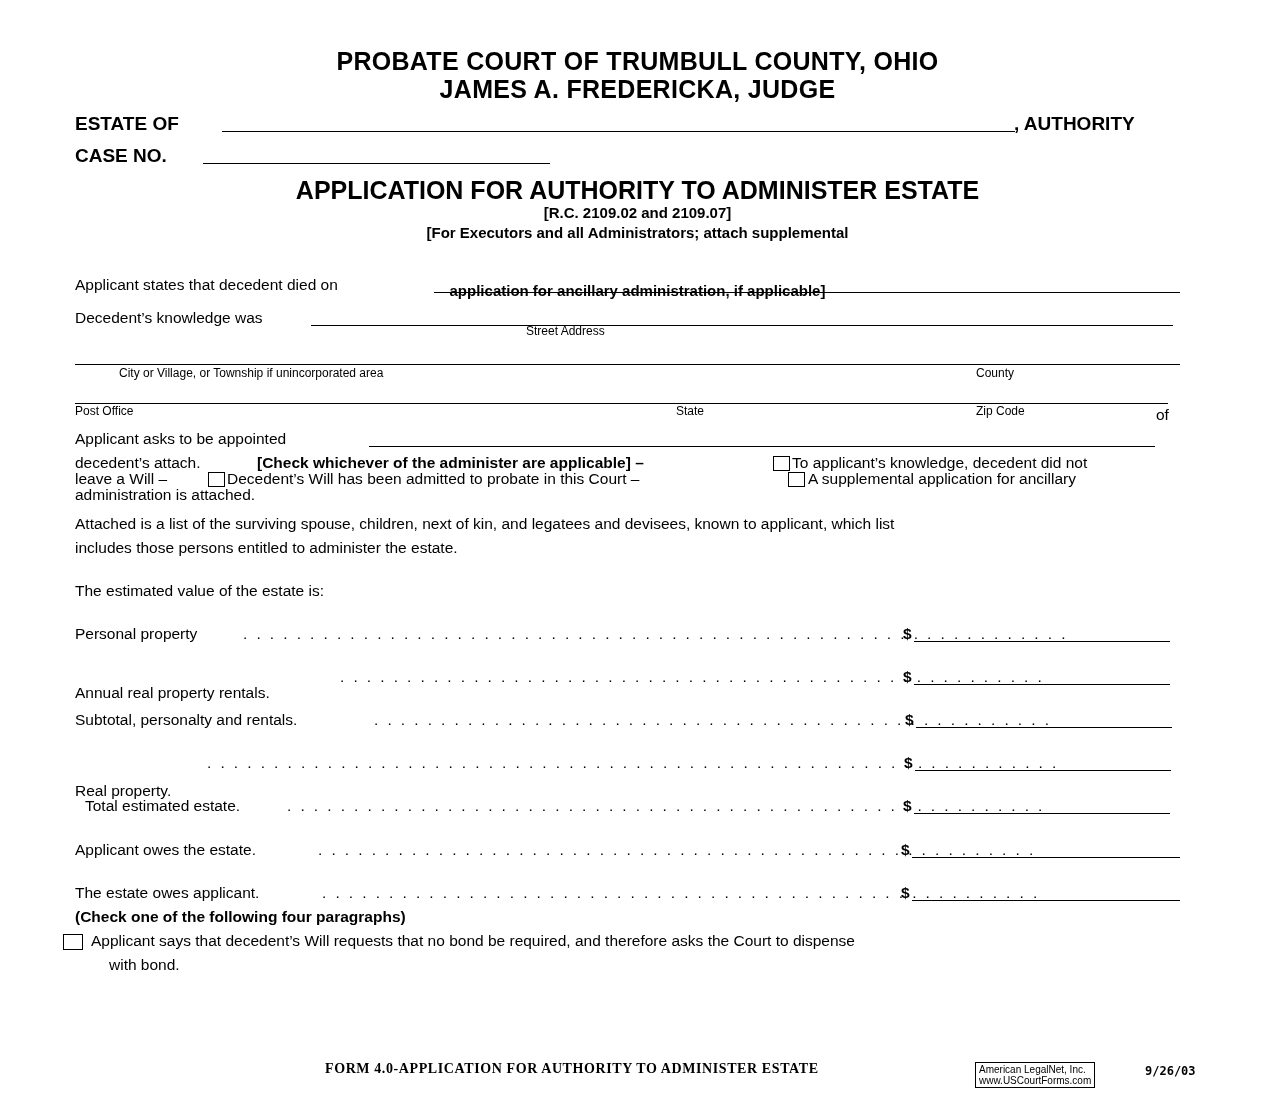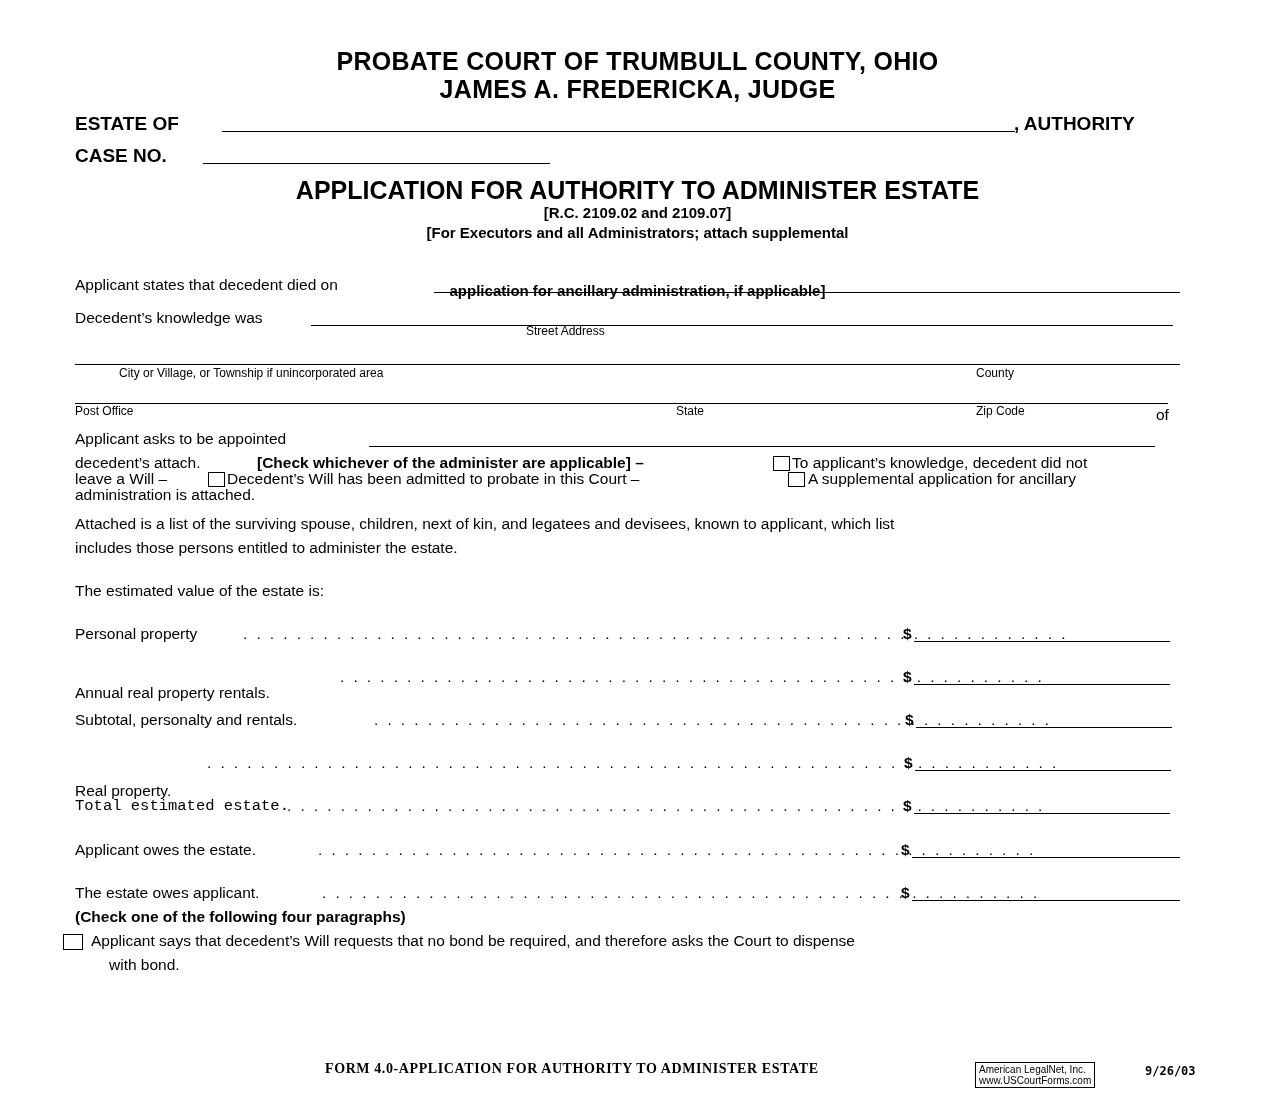--- a/index.html
+++ b/index.html
@@ -106,21 +106,21 @@
   <input class="field" style="left: 920px; width: 250px; top: 710px; height: 17px;">
 </div>
 <div>
   <div class="abs txt" style="left:75px; top:754px;margin-top:28px;">Real property.</div>
   <div class="abs dots" style="left:207px; top:754px;">. . . . . . . . . . . . . . . . . . . . . . . . . . . . . . . . . . . . . . . . . . . . . . . . . . . . . . . . . . . . . . . .</div>
   <div class="abs txt" style="left:904px; top:754px; font-weight:bold;">$</div>
   <div class="line" style="left:915px; width:256px; top:770px;"></div>
   <input class="field" style="left: 919px; width: 250px; top: 753px; height: 17px;">
 </div>
 <div>
-  <div class="abs txt" style="left:75px; top:797px;font-family:Liberation Mono, monospace;">Total estimated estate.</div>
+  <div class="abs txt" style="left:85px; top:797px;">Total estimated estate.</div>
   <div class="abs dots" style="left:287px; top:797px;">. . . . . . . . . . . . . . . . . . . . . . . . . . . . . . . . . . . . . . . . . . . . . . . . . . . . . . . . .</div>
   <div class="abs txt" style="left:903px; top:797px; font-weight:bold;">$</div>
   <div class="line" style="left:914px; width:256px; top:813px;"></div>
   <input class="field" style="left: 918px; width: 250px; top: 796px; height: 17px;">
 </div>
 <div>
   <div class="abs txt" style="left:75px; top:841px;">Applicant owes the estate.</div>
   <div class="abs dots" style="left:318px; top:841px;">. . . . . . . . . . . . . . . . . . . . . . . . . . . . . . . . . . . . . . . . . . . . . . . . . . . . . .</div>
   <div class="abs txt" style="left:901px; top:841px; font-weight:bold;">$</div>
   <div class="line" style="left:912px; width:268px; top:857px;"></div>

